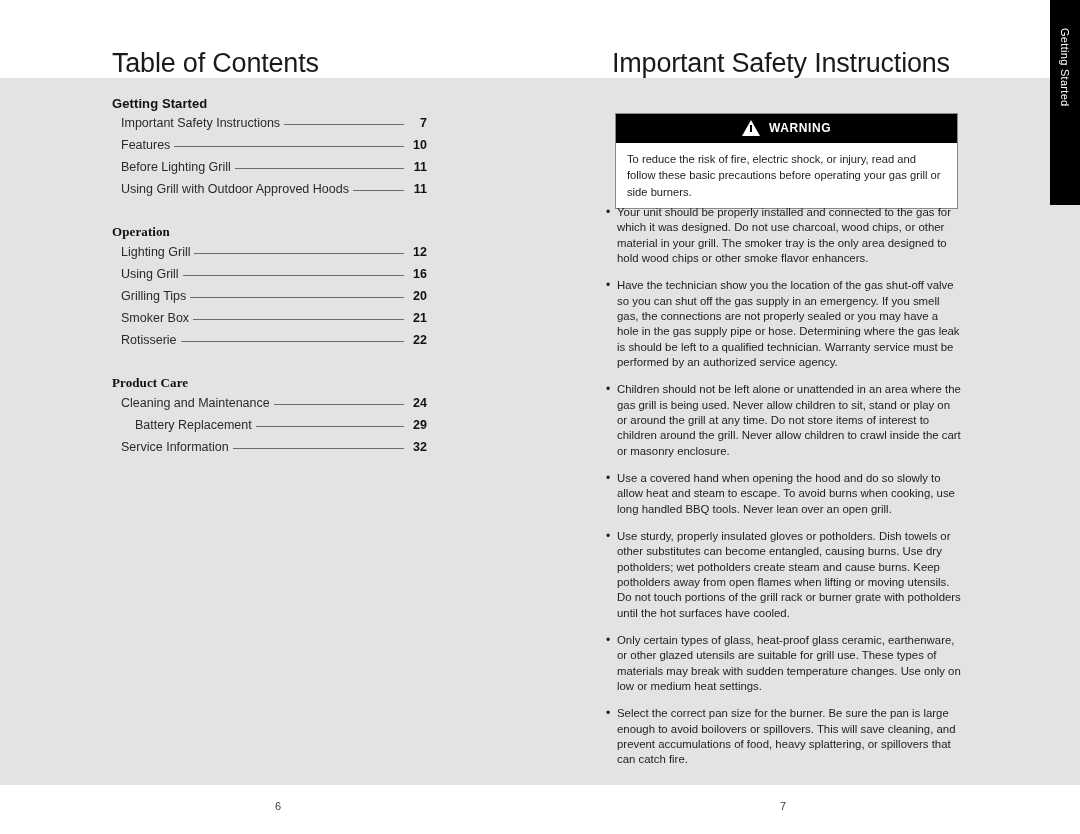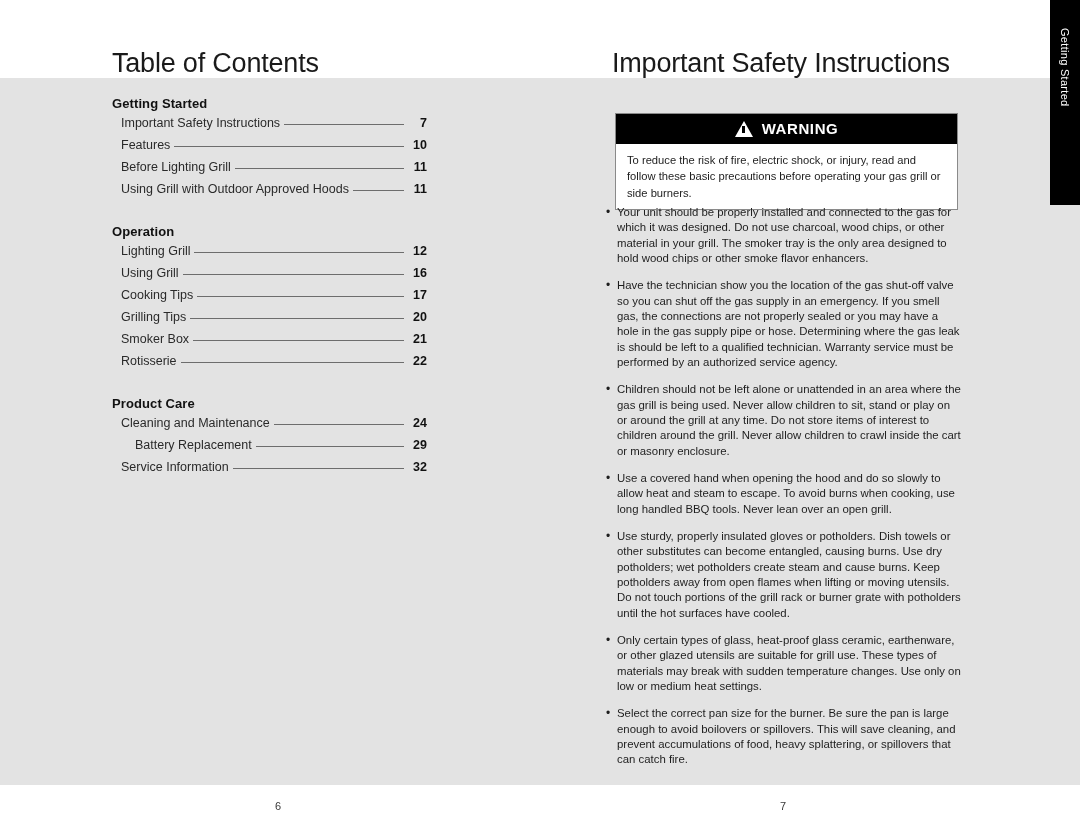--- a/index.html
+++ b/index.html
@@ -95,21 +95,21 @@
     width: 315px;
   }
   .toc-section { margin-bottom: 4px; }
   .toc-group-heading {
     font-size: 13px;
     font-weight: bold;
     color: #111111;
     margin: 0 0 5px 0;
     letter-spacing: 0.1px;
   }
-  .toc-section + .toc-section .toc-group-heading { margin-top: 20px; }
+  .toc-section + .toc-section .toc-group-heading { margin-top: 20px; font-family: Liberation Serif, serif; }
 
   .toc-entry {
     display: flex;
     align-items: baseline;
     font-size: 12.5px;
     color: #2a2a2a;
     height: 22px;
     padding-left: 9px;
   }
   .toc-entry.indent { padding-left: 23px; }
@@ -141,21 +141,21 @@
     width: 343px;
     border: 1px solid #8a8a8a;
     background: #ffffff;
     box-sizing: border-box;
   }
   #warning-header {
     background: #000000;
     color: #ffffff;
     text-align: center;
     padding: 6px 0 7px 0;
-    font-size: 15px;
+    font-size: 12px;
     font-weight: bold;
     letter-spacing: 0.6px;
     display: flex;
     align-items: center;
     justify-content: center;
     gap: 9px;
   }
   #warning-header .warn-triangle {
     display: inline-block;
     width: 0;
@@ -244,25 +244,20 @@
             <span class="entry-label">Lighting Grill</span>
             <span class="leader"></span>
             <span class="entry-page">12</span>
           </div>
           <div class="toc-entry">
             <span class="entry-label">Using Grill</span>
             <span class="leader"></span>
             <span class="entry-page">16</span>
           </div>
           <div class="toc-entry">
-            <span class="entry-label">Cooking Tips</span>
-            <span class="leader"></span>
-            <span class="entry-page">17</span>
-          </div>
-          <div class="toc-entry">
             <span class="entry-label">Grilling Tips</span>
             <span class="leader"></span>
             <span class="entry-page">20</span>
           </div>
           <div class="toc-entry">
             <span class="entry-label">Smoker Box</span>
             <span class="leader"></span>
             <span class="entry-page">21</span>
           </div>
           <div class="toc-entry">

